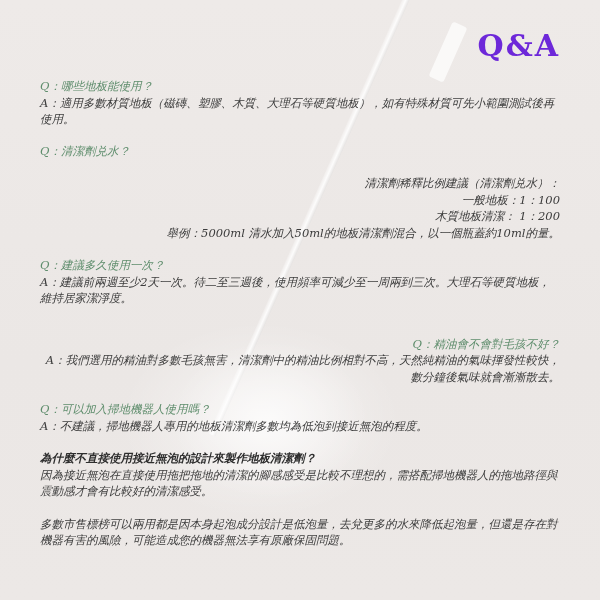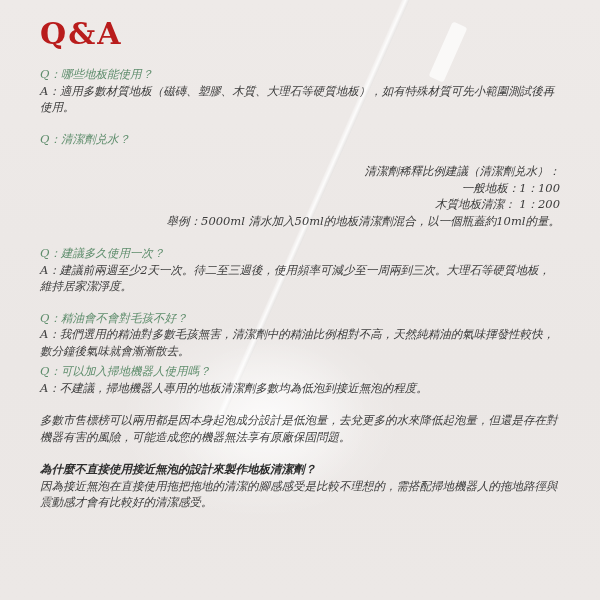--- a/index.html
+++ b/index.html
@@ -26,22 +26,22 @@
       position: absolute; width: 16px; height: 60px; background: rgba(255,255,255,0.7);
       left: 440px; top: 22px; transform: rotate(24deg); border-radius: 3px;
     }
     .mop-head {
       position: absolute; left: 170px; top: 340px; width: 200px; height: 160px;
       border-radius: 50%;
       background: radial-gradient(ellipse at center, rgba(255,255,255,0.6), rgba(255,255,255,0) 70%);
     }
     .content { position: relative; z-index: 1; padding: 0 40px; }
     .title {
-      text-align: left; color: #b91c1c; font-size: 30px; font-weight: bold;
-      letter-spacing: 2px; padding-top: 16px; height: 44px; margin: 0;
+      text-align: right; color: #6d28d9; font-size: 30px; font-weight: bold;
+      letter-spacing: 2px; padding-top: 28px; height: 44px; margin: 0;
     }
     .block { font-size: 11.5px; line-height: 16.5px; margin: 0; font-style: italic; }
     .q { color: #5e8d6c; }
     .a { color: #3c3c3c; }
     .bold { font-weight: bold; color: #2e2e2e; }
     p { margin: 0; }
   </style>
 </head>
 <body>
 
@@ -68,32 +68,32 @@
     <p>一般地板：1：100</p>
     <p>木質地板清潔： 1：200</p>
     <p>舉例：5000ml 清水加入50ml的地板清潔劑混合，以一個瓶蓋約10ml的量。</p>
   </div>
 
   <div class="block" style="margin-top:16px;">
     <p class="q">Q：建議多久使用一次？</p>
     <p class="a">A：建議前兩週至少2天一次。待二至三週後，使用頻率可減少至一周兩到三次。大理石等硬質地板，維持居家潔淨度。</p>
   </div>
 
-  <div class="block" style="margin-top:15px;">
+  <div class="block" style="margin-top:29px;text-align:right;">
     <p class="q">Q：精油會不會對毛孩不好？</p>
     <p class="a">A：我們選用的精油對多數毛孩無害，清潔劑中的精油比例相對不高，天然純精油的氣味揮發性較快，數分鐘後氣味就會漸漸散去。</p>
   </div>
 
 
-  <div class="block" style="margin-top:4px;">
+  <div class="block" style="margin-top:16px;">
     <p class="q">Q：可以加入掃地機器人使用嗎？</p>
     <p class="a">A：不建議，掃地機器人專用的地板清潔劑多數均為低泡到接近無泡的程度。</p>
-  </div>
-
-  <div class="block a" style="margin-top:16px;">
-    <p>多數市售標榜可以兩用都是因本身起泡成分設計是低泡量，去兌更多的水來降低起泡量，但還是存在對機器有害的風險，可能造成您的機器無法享有原廠保固問題。</p>
   </div>
 
   <div class="block" style="margin-top:16px;">
     <p class="bold">為什麼不直接使用接近無泡的設計來製作地板清潔劑？</p>
     <p class="a">因為接近無泡在直接使用拖把拖地的清潔的腳感感受是比較不理想的，需搭配掃地機器人的拖地路徑與震動感才會有比較好的清潔感受。</p>
   </div>
+
+  <div class="block a" style="margin-top:16px;">
+    <p>多數市售標榜可以兩用都是因本身起泡成分設計是低泡量，去兌更多的水來降低起泡量，但還是存在對機器有害的風險，可能造成您的機器無法享有原廠保固問題。</p>
+  </div>
 </div>
 
 </body></html>

